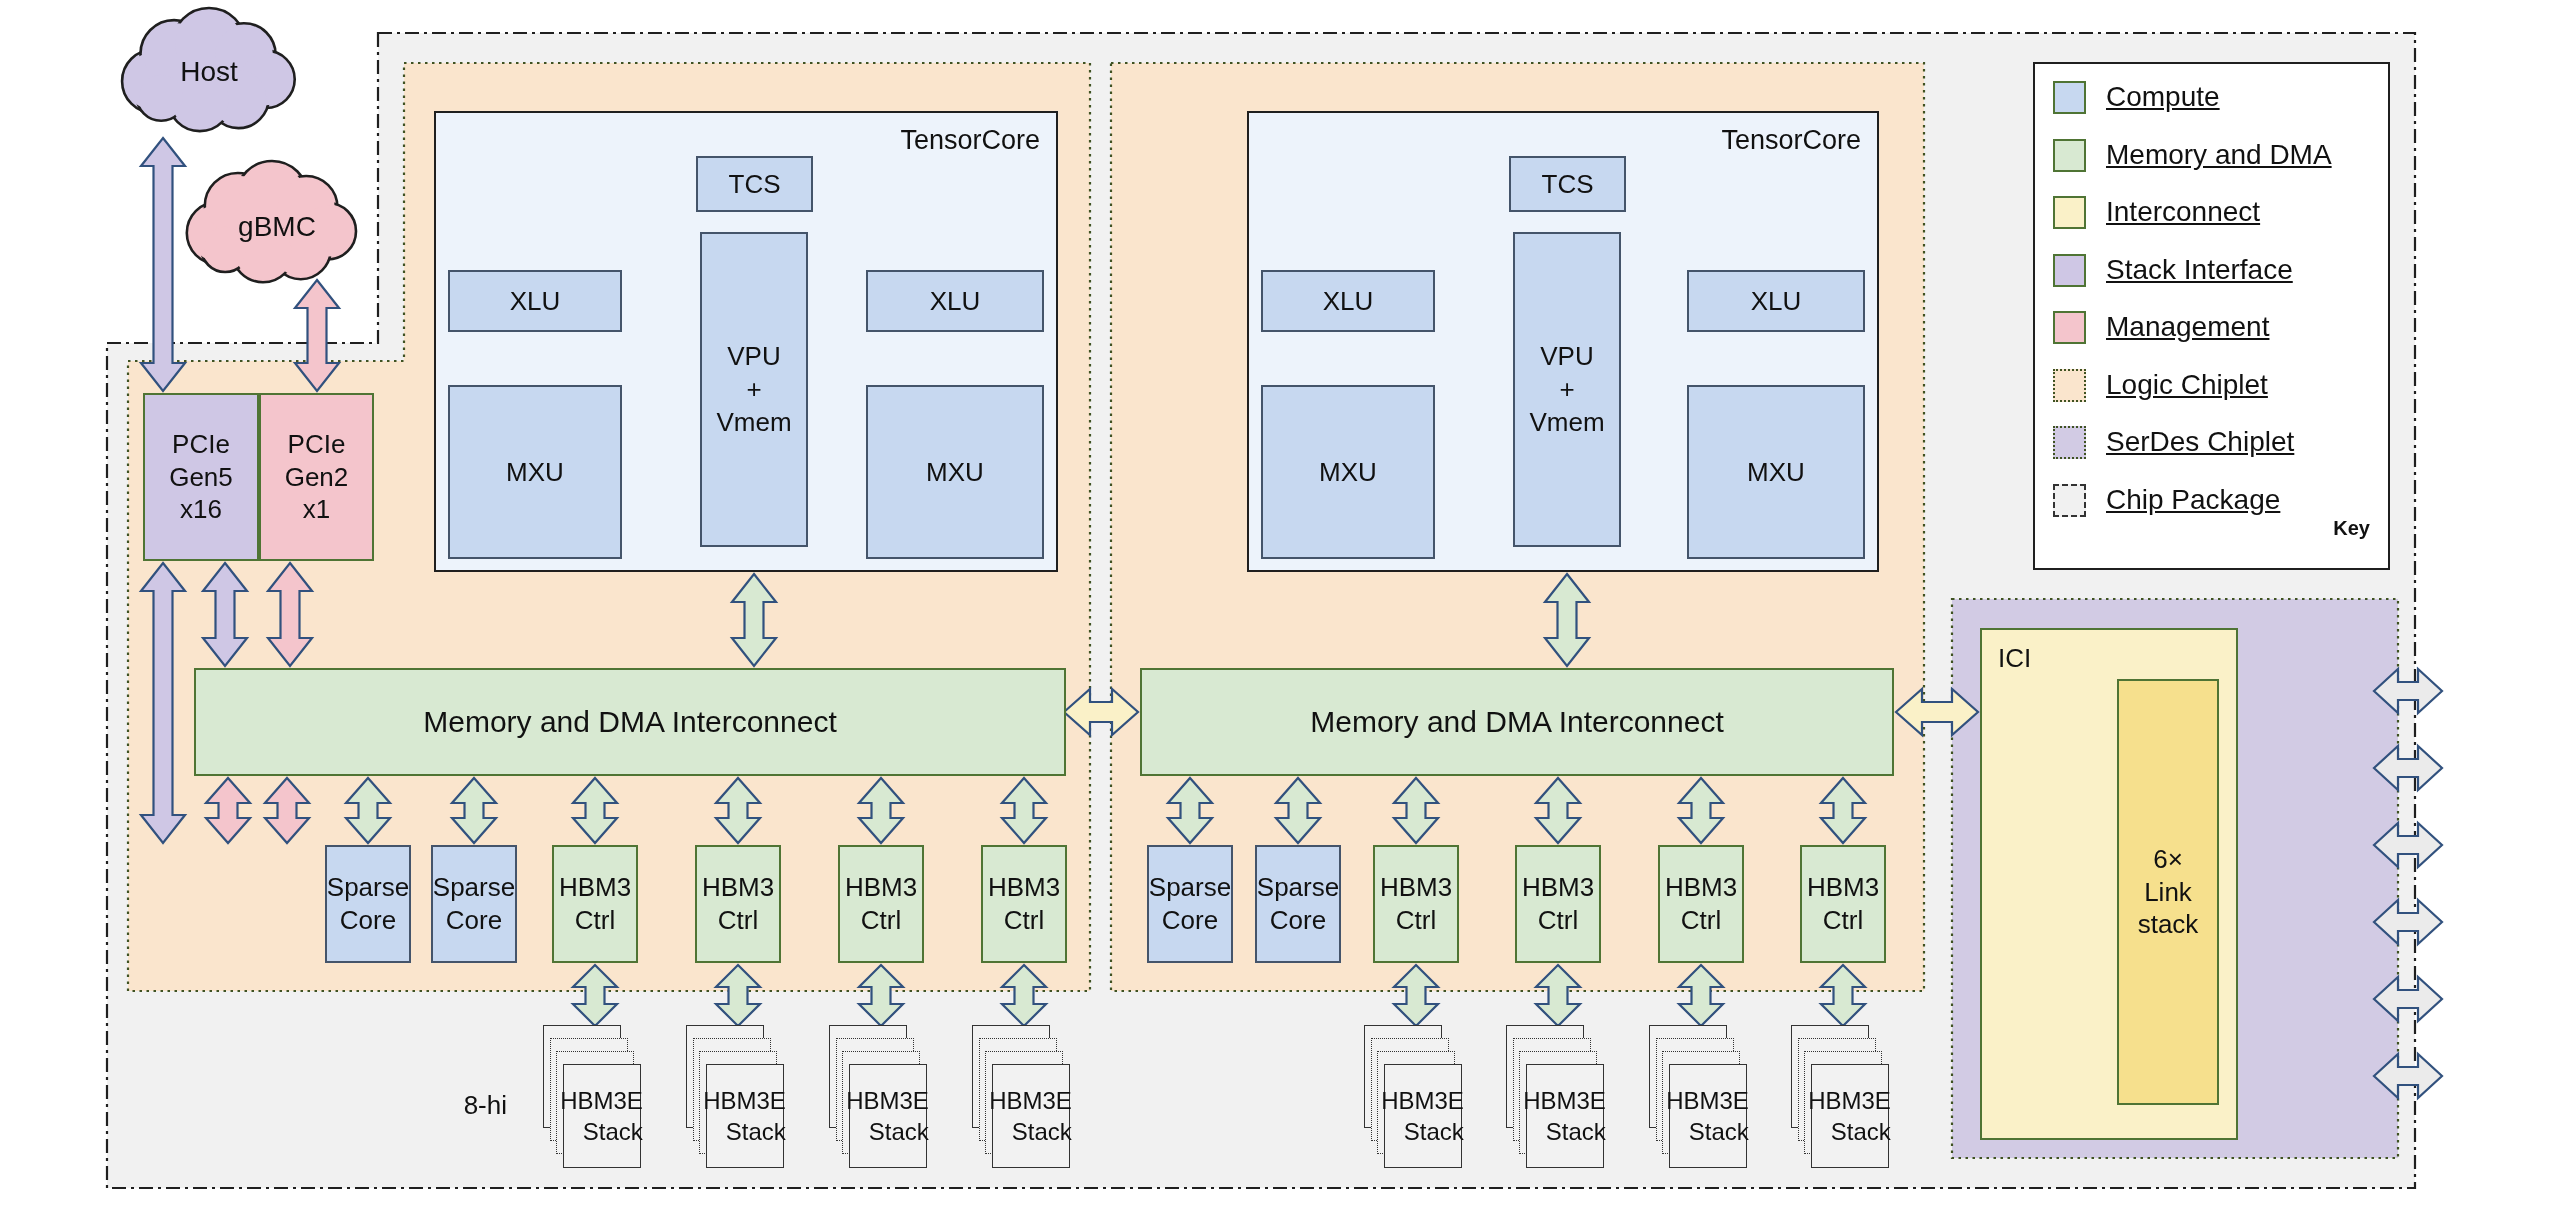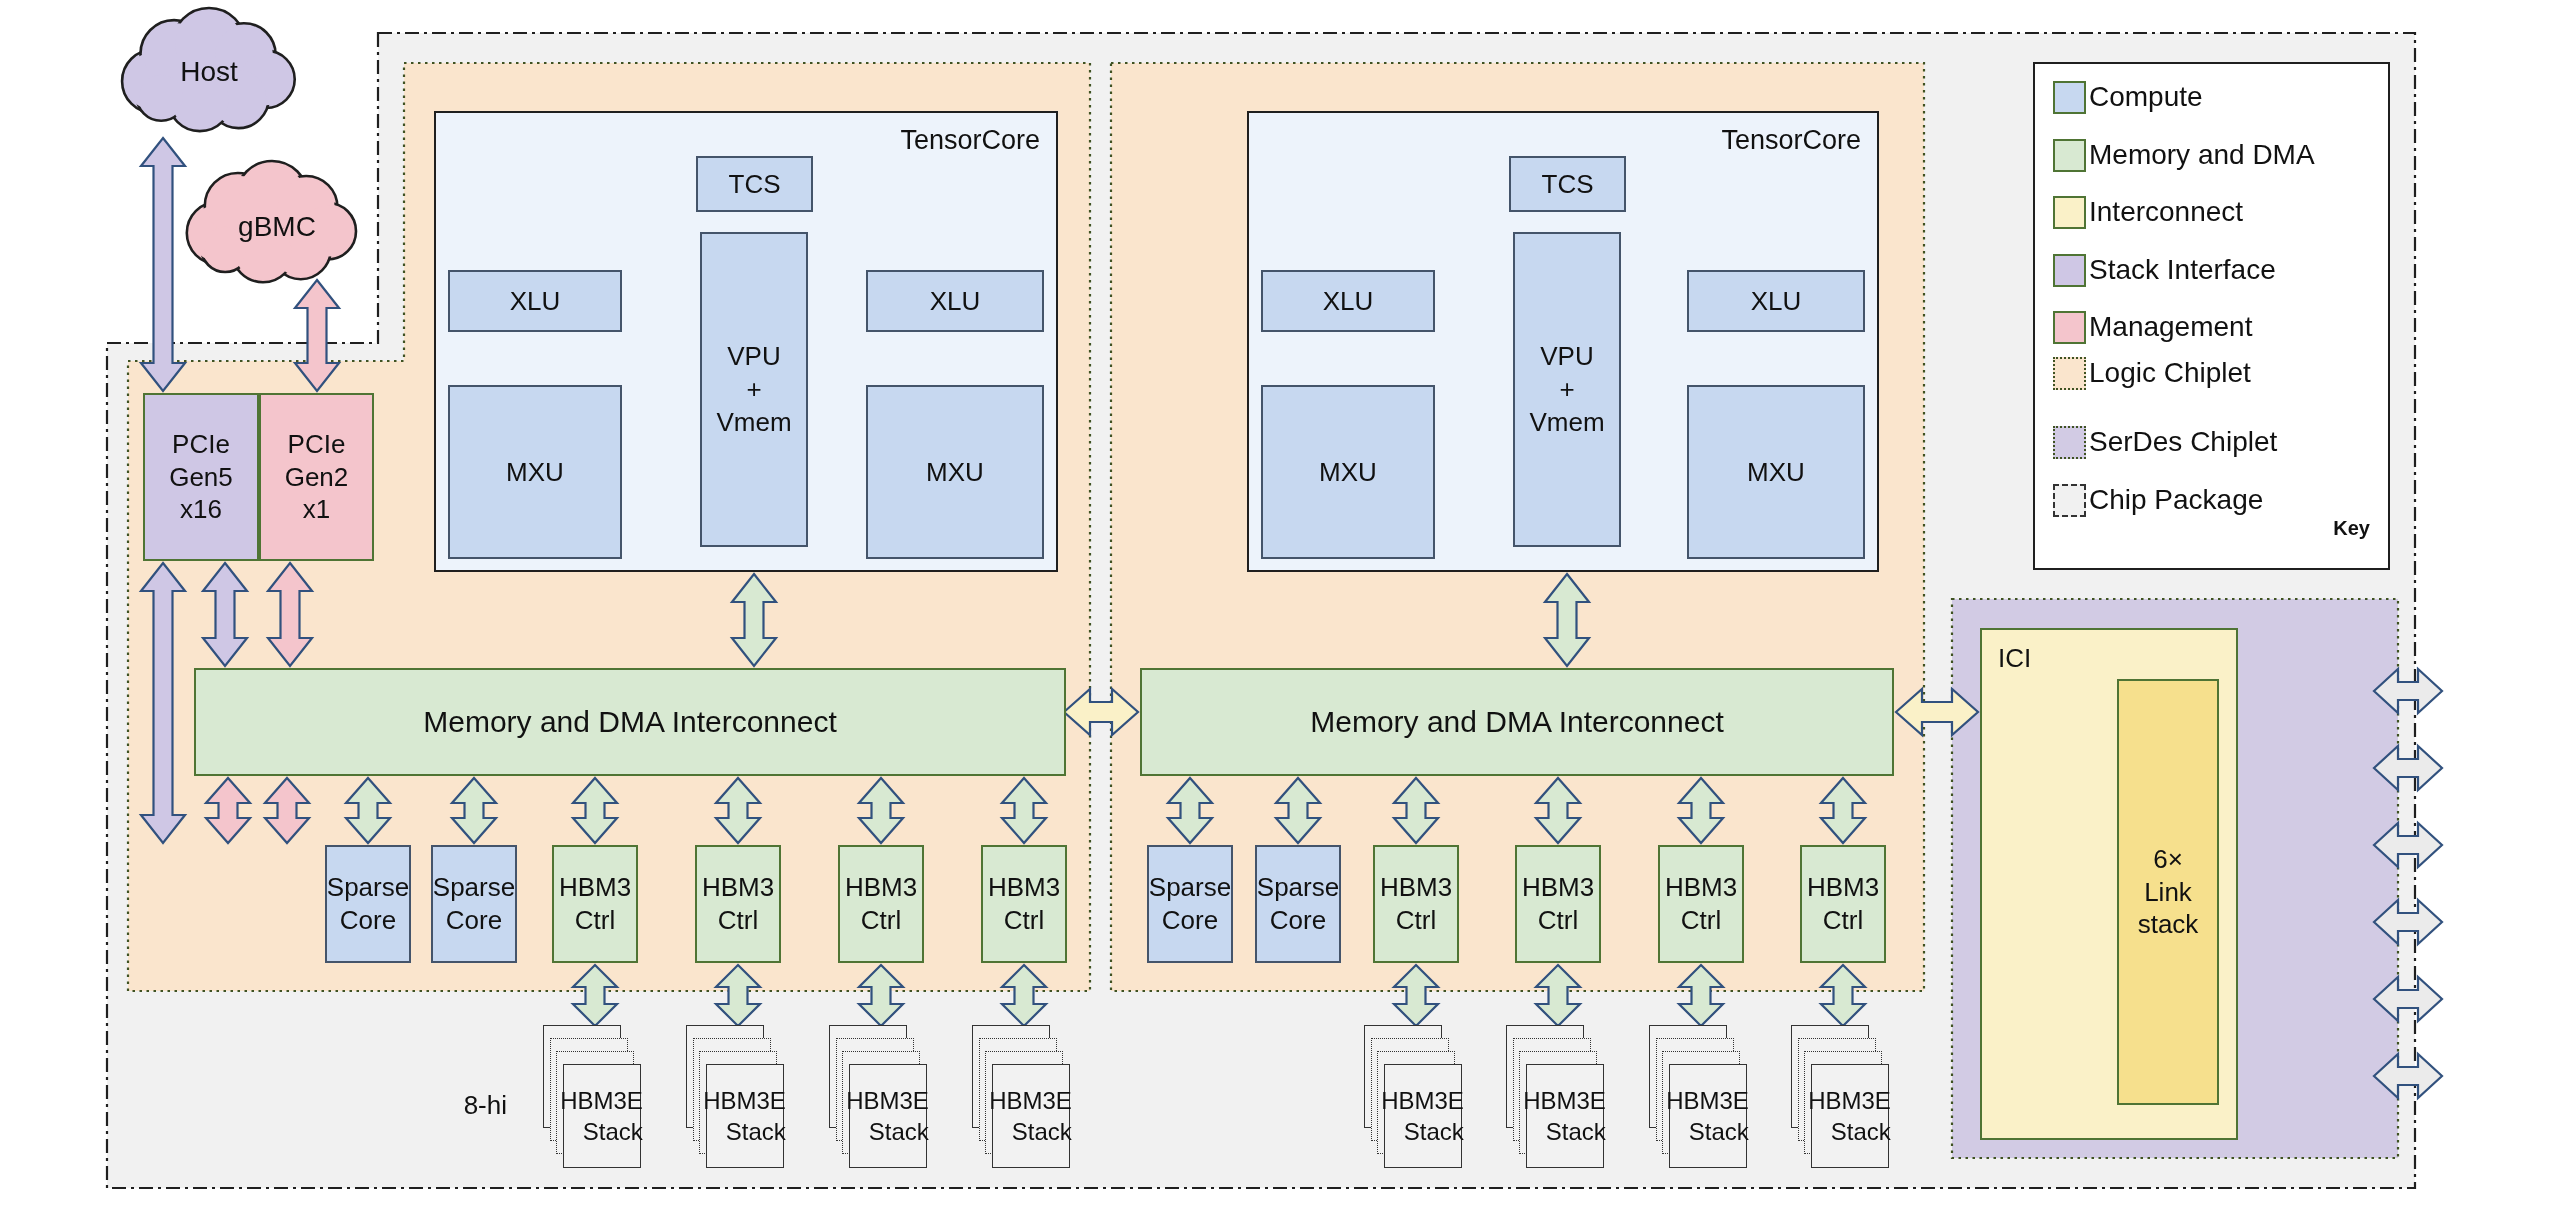--- a/index.html
+++ b/index.html
@@ -24,21 +24,21 @@
                background:#f2f2f2;border:1.8px solid #333;z-index:2;}
   .stack-layer.dotted{border-style:dotted;}
   .stack-front{position:absolute;box-sizing:border-box;width:78px;height:104px;
                background:#f2f2f2;border:1.8px solid #333;z-index:2;
                display:flex;align-items:center;justify-content:center;text-align:right;
                white-space:pre-line;font-size:24px;line-height:1.3;}
   .free-label{position:absolute;z-index:2;font-size:26px;display:flex;align-items:center;}
   .cloud-label{position:absolute;z-index:2;font-size:28px;display:flex;align-items:center;justify-content:center;}
   .legend{position:absolute;left:2033px;top:62px;width:357px;height:508px;background:#ffffff;
           border:2px solid #1f1f1f;z-index:2;box-sizing:border-box;}
-  .legend-row{position:absolute;left:18px;height:34px;display:flex;align-items:center;gap:3px;}
+  .legend-row{position:absolute;left:18px;height:34px;display:flex;align-items:center;gap:20px;text-decoration:underline;}
   .legend-row .lab{font-size:28px;white-space:nowrap;}
   .sw{width:33px;height:33px;box-sizing:border-box;flex:0 0 auto;}
   .sw-compute{background:var(--compute-fill);border:2px solid var(--green-border);}
   .sw-memory{background:var(--green-fill);border:2px solid var(--green-border);}
   .sw-interconnect{background:var(--yellow-fill);border:2px solid var(--green-border);}
   .sw-host{background:var(--purple-fill);border:2px solid var(--green-border);}
   .sw-mgmt{background:var(--pink-fill);border:2px solid var(--green-border);}
   .sw-logic{background:var(--peach-fill);border:2px dotted var(--outline-olive);}
   .sw-serdes{background:var(--serdes-chiplet-fill);border:2px dotted var(--outline-olive);}
   .sw-package{background:var(--package-fill);border:2px dashed #333;}
@@ -268,21 +268,21 @@
       <span class="lab">Interconnect</span>
     </div>
     <div class="legend-row" style="top:189px;">
       <span class="sw sw-host"></span>
       <span class="lab">Stack Interface</span>
     </div>
     <div class="legend-row" style="top:246px;">
       <span class="sw sw-mgmt"></span>
       <span class="lab">Management</span>
     </div>
-    <div class="legend-row" style="top:292px;">
+    <div class="legend-row" style="top:304px;">
       <span class="sw sw-logic"></span>
       <span class="lab">Logic Chiplet</span>
     </div>
     <div class="legend-row" style="top:361px;">
       <span class="sw sw-serdes"></span>
       <span class="lab">SerDes Chiplet</span>
     </div>
     <div class="legend-row" style="top:419px;">
       <span class="sw sw-package"></span>
       <span class="lab">Chip Package</span>

